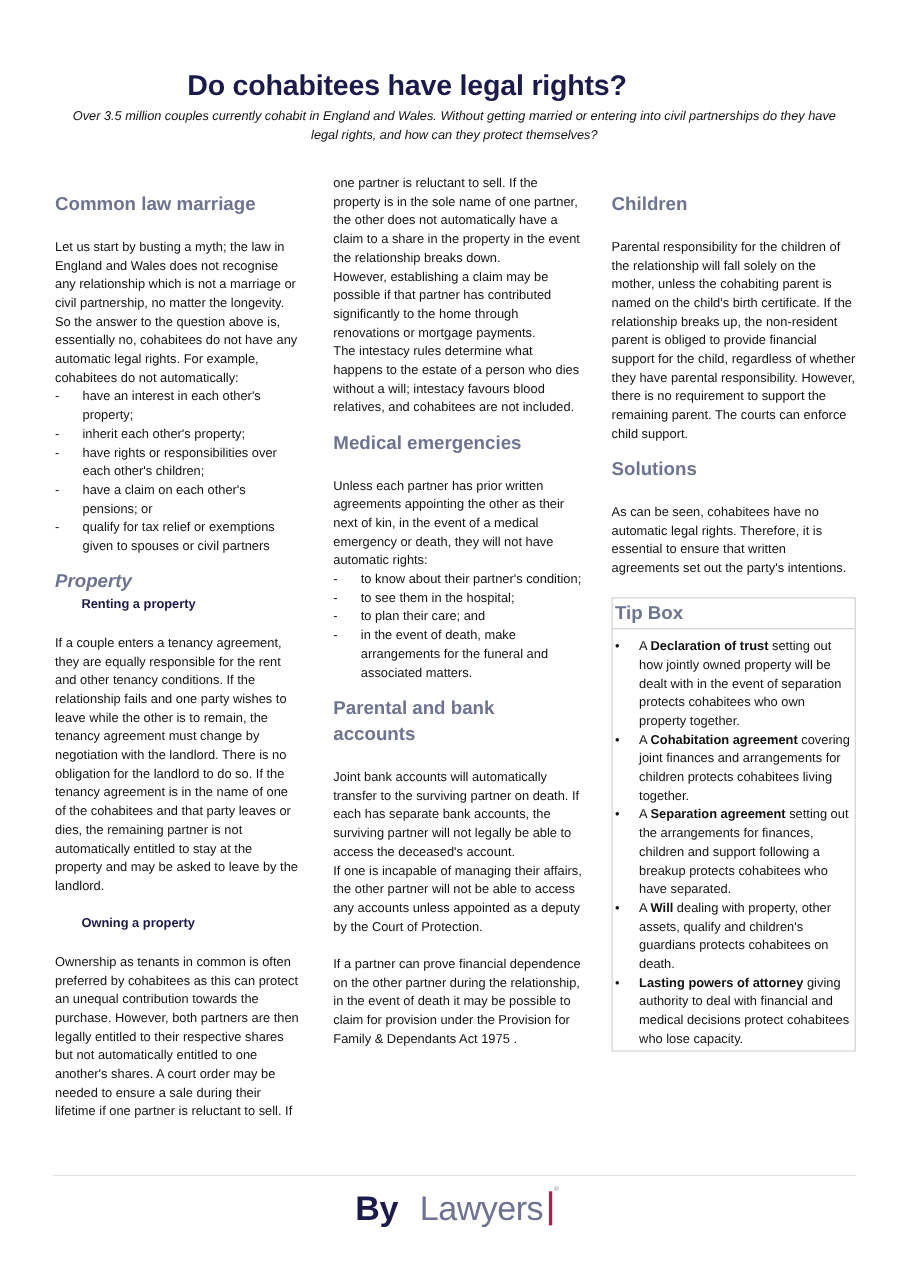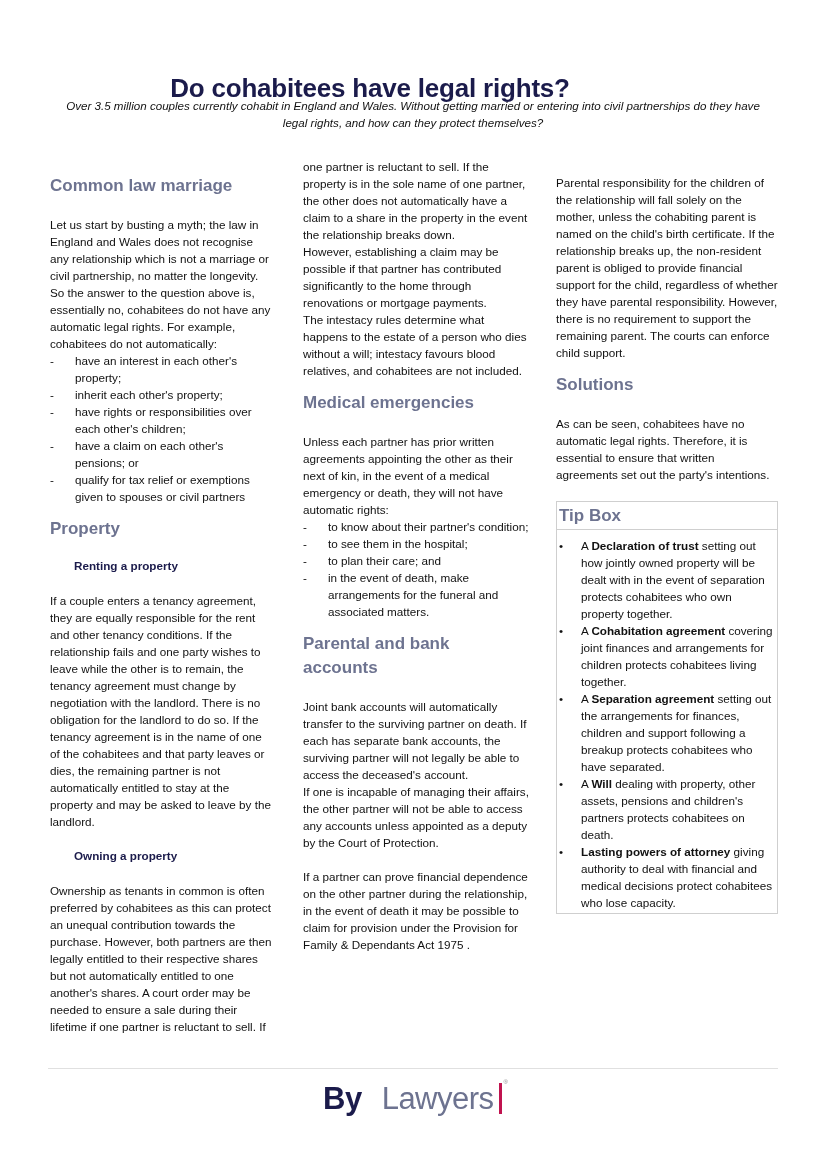--- a/index.html
+++ b/index.html
@@ -1,21 +1,21 @@
 <!DOCTYPE html>
 <html><head>
 <meta charset="utf-8">
 <style>
   html, body { margin: 0; padding: 0; background: #ffffff; }
   body {
     width: 826px; height: 1169px; position: relative; overflow: hidden;
     font-family: "Liberation Sans", sans-serif; color: #111111;
   }
   .title {
-    position: absolute; left: 0; top: 73px; width: 740px; text-align: center;
+    position: absolute; left: 0; top: 62px; width: 740px; text-align: center;
     font-size: 26px; font-weight: bold; color: #1b1b4b; margin: 0; letter-spacing: -0.2px;
   }
   .subtitle {
     position: absolute; left: 60px; top: 97px; width: 706px; text-align: center;
     font-size: 11.6px; font-style: italic; line-height: 17px; color: #111; margin: 0;
   }
   .col { position: absolute; top: 174px; font-size: 11.7px; line-height: 17px; }
   .col1 { left: 50px; width: 224px; }
   .col2 { left: 303px; width: 226px; top: 158px; }
   .col3 { left: 556px; width: 222px; }
@@ -64,21 +64,21 @@
   <h2>Common law marriage</h2>
   <p>Let us start by busting a myth; the law in England and Wales does not recognise any relationship which is not a marriage or civil partnership, no matter the longevity. So the answer to the question above is, essentially no, cohabitees do not have any automatic legal rights. For example, cohabitees do not automatically:</p>
   <ul class="dash">
     <li><span class="mark">-</span><span>have an interest in each other's property;</span></li>
     <li><span class="mark">-</span><span>inherit each other's property;</span></li>
     <li><span class="mark">-</span><span>have rights or responsibilities over each other's children;</span></li>
     <li><span class="mark">-</span><span>have a claim on each other's pensions; or</span></li>
     <li><span class="mark">-</span><span>qualify for tax relief or exemptions given to spouses or civil partners</span></li>
   </ul>
   <div class="gap-s"></div>
-  <h2 style="margin-bottom:16px;">Property</h2>
+  <h2 style="margin-bottom:0;font-style:italic;">Property</h2>
   <h3>Renting a property</h3>
   <p>If a couple enters a tenancy agreement, they are equally responsible for the rent and other tenancy conditions. If the relationship fails and one party wishes to leave while the other is to remain, the tenancy agreement must change by negotiation with the landlord. There is no obligation for the landlord to do so. If the tenancy agreement is in the name of one of the cohabitees and that party leaves or dies, the remaining partner is not automatically entitled to stay at the property and may be asked to leave by the landlord.</p>
   <div class="gap"></div>
   <h3>Owning a property</h3>
   <p style="height:153px; overflow:hidden;">Ownership as tenants in common is often preferred by cohabitees as this can protect an unequal contribution towards the purchase. However, both partners are then legally entitled to their respective shares but not automatically entitled to one another's shares. A court order may be needed to ensure a sale during their lifetime if one partner is reluctant to sell. If the property is in the sole name of one partner, the other does not automatically have a claim to a share in the property in the event the relationship breaks down.</p>
 </div>
 
 <div class="col col2">
   <p>one partner is reluctant to sell. If the property is in the sole name of one partner, the other does not automatically have a claim to a share in the property in the event the relationship breaks down.</p>
   <p>However, establishing a claim may be possible if that partner has contributed significantly to the home through renovations or mortgage payments.</p>
@@ -94,32 +94,33 @@
   </ul>
   <div class="gap-s"></div>
   <h2 style="width:180px;">Parental and bank accounts</h2>
   <p>Joint bank accounts will automatically transfer to the surviving partner on death. If each has separate bank accounts, the surviving partner will not legally be able to access the deceased's account.</p>
   <p>If one is incapable of managing their affairs, the other partner will not be able to access any accounts unless appointed as a deputy by the Court of Protection.</p>
   <div class="gap"></div>
   <p>If a partner can prove financial dependence on the other partner during the relationship, in the event of death it may be possible to claim for provision under the Provision for Family &amp; Dependants Act 1975 .</p>
 </div>
 
 <div class="col col3">
+  <h2>Children</h2>
   <p>Parental responsibility for the children of the relationship will fall solely on the mother, unless the cohabiting parent is named on the child's birth certificate. If the relationship breaks up, the non-resident parent is obliged to provide financial support for the child, regardless of whether they have parental responsibility. However, there is no requirement to support the remaining parent. The courts can enforce child support.</p>
   <div class="gap-s"></div>
   <h2>Solutions</h2>
   <p>As can be seen, cohabitees have no automatic legal rights. Therefore, it is essential to ensure that written agreements set out the party's intentions.</p>
 
   <div class="tipbox">
     <div class="tip-title">Tip Box</div>
     <ul>
       <li><span class="mark">•</span><span>A </span><b>Declaration of trust</b><span> setting out how jointly owned property will be dealt with in the event of separation protects cohabitees who own property together.</span></li>
       <li><span class="mark">•</span><span>A </span><b>Cohabitation agreement</b><span> covering joint finances and arrangements for children protects cohabitees living together.</span></li>
       <li><span class="mark">•</span><span>A </span><b>Separation agreement</b><span> setting out the arrangements for finances, children and support following a breakup protects cohabitees who have separated.</span></li>
-      <li><span class="mark">•</span><span>A </span><b>Will</b><span> dealing with property, other assets, pensions and children's partners protects cohabitees on death.</span></li>
+      <li><span class="mark">•</span><span>A </span><b>Will</b><span> dealing with property, other assets, qualify and children's guardians protects cohabitees on death.</span></li>
       <li><span class="mark">•</span><span></span><b>Lasting powers of attorney</b><span> giving authority to deal with financial and medical decisions protect cohabitees who lose capacity.</span></li>
     </ul>
   </div>
 </div>
 
 <div class="footer-line"></div>
 <div class="logo">
   <span class="by">By</span>
   <span class="lawyers">Lawyers</span>
   <span class="bar"></span>

